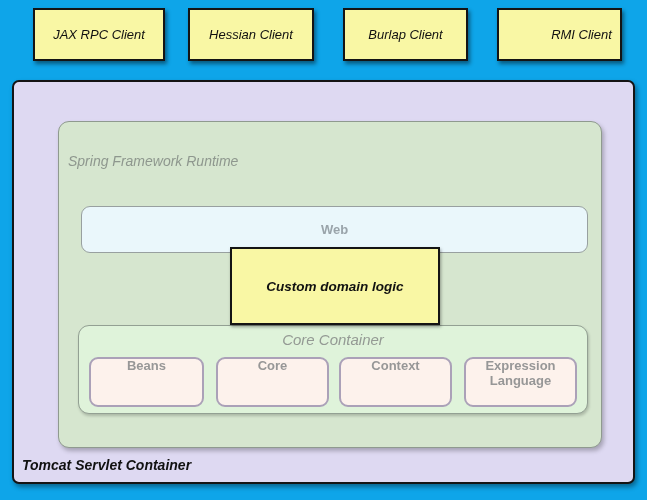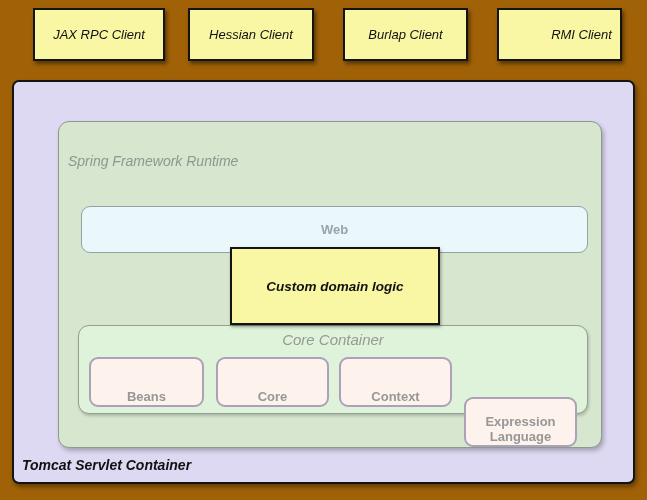--- a/index.html
+++ b/index.html
@@ -5,21 +5,21 @@
   html, body {
     margin: 0;
     padding: 0;
     background: #ffffff;
     font-family: "Liberation Sans", sans-serif;
   }
   .canvas {
     position: relative;
     width: 647px;
     height: 500px;
-    background: #a16207;
+    background: #0ea5e9;
     overflow: hidden;
   }
   
   .client {
     position: absolute;
     top: 8px;
     height: 53px;
     background: #f9f7a4;
     border: 2px solid #141414;
     box-shadow: 2px 3px 4px rgba(0,0,0,0.45);
@@ -150,34 +150,34 @@
     color: #949a94;
   }
   .module {
     position: absolute;
     top: 31px;
     height: 50px;
     background: #fdf2ec;
     border: 2px solid #aba1b8;
     border-radius: 9px;
     display: flex;
-    align-items: flex-end;
+    align-items: flex-start;
     justify-content: center;
     font-size: 13px;
     font-weight: bold;
     color: #979797;
     text-align: center;
     line-height: 1.15;
     box-sizing: border-box;
     padding: 0 6px;
   }
   .module.m0 { left: 10px;  width: 115px; }
   .module.m1 { left: 137px; width: 113px; }
   .module.m2 { left: 260px; width: 113px; }
-  .module.m3 { left: 385px; width: 113px; margin-top: 40px; }
+  .module.m3 { left: 385px; width: 113px; }
 </style>
 </head>
 <body>
 
 <div class="canvas">
 
   <div class="client jax">
     <span>JAX RPC Client</span>
   </div>
   <div class="client hessian">

